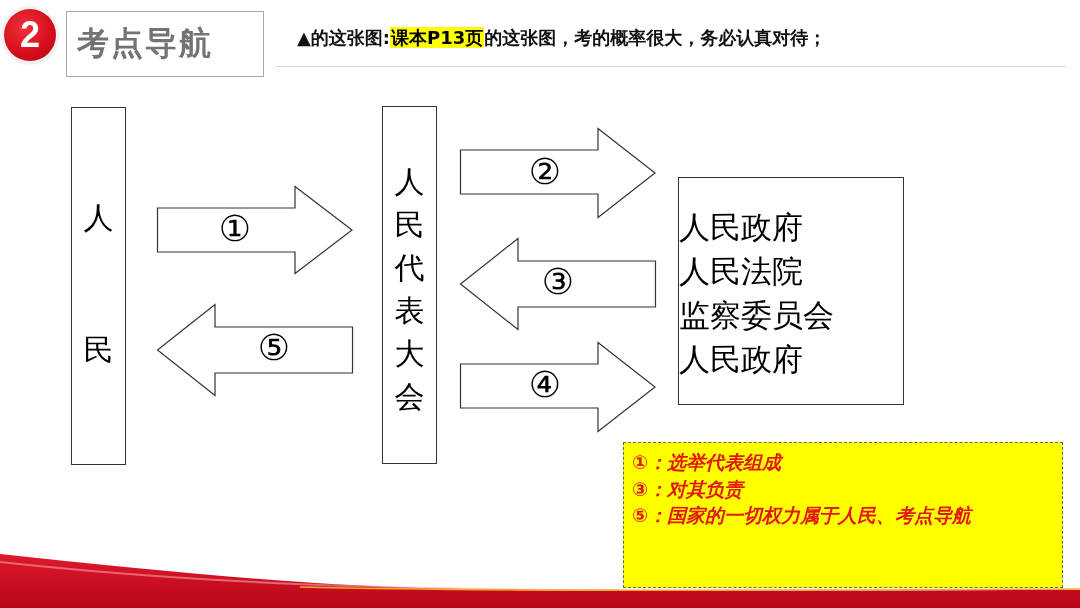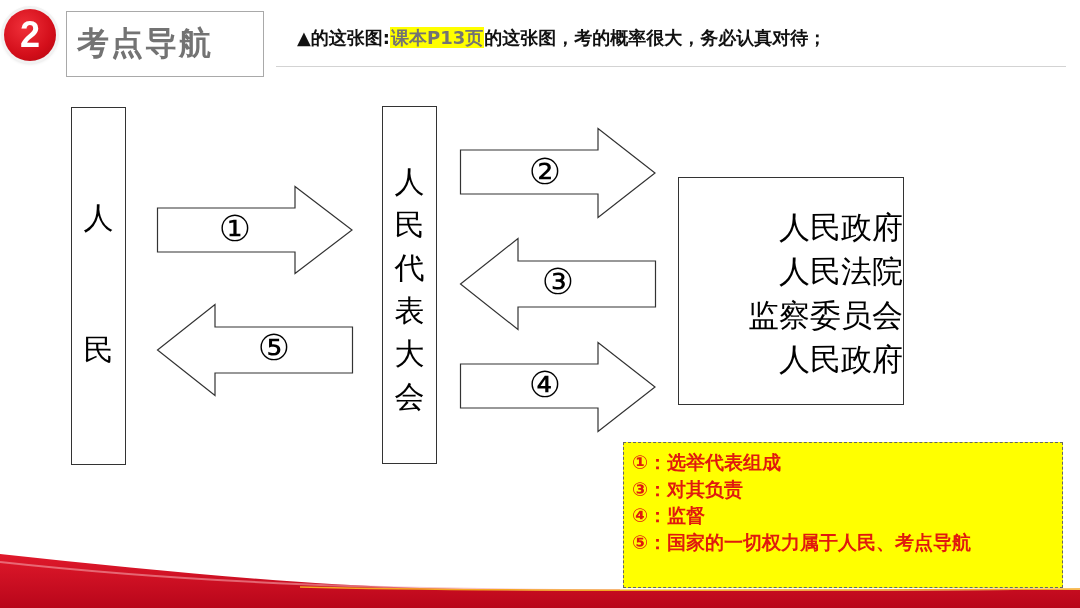--- a/index.html
+++ b/index.html
@@ -10,41 +10,41 @@
   .badge { left:4px; top:9px; width:52px; height:52px; border-radius:50%;
            background:radial-gradient(circle at 40% 35%, #f0303a 0%, #d30e1a 60%, #b0050f 100%);
            box-shadow:0 0 0 3px #f2f2f2, 0 1px 4px rgba(0,0,0,.35);
            color:#fff; font-family:"Liberation Sans",sans-serif; font-weight:bold; font-size:36px;
            display:flex; align-items:center; justify-content:center; }
   .title-box { left:66px; top:11px; width:198px; height:66px; border:1px solid #a9a9a9; border-radius:0;
                background:#fff; display:flex; align-items:center; padding-left:10px; box-sizing:border-box;
                font-family:"DejaVu Serif","Liberation Serif",serif; font-size:32px; font-weight:bold; color:#737373;
                letter-spacing:2px; }
   .req { left:297px; top:26px; font-size:18px; font-weight:bold; color:#111; white-space:nowrap; }
-  .req .hl { background:#ffff00; color:#737373; padding:0 1px; }
+  .req .hl { background:#ffff00; color:#000000; padding:0 1px; }
   .rule { left:276px; top:66px; width:790px; height:1px; background:#d3d3d3; }
   
   .vbox { border:1.5px solid #333; background:#fff; box-sizing:border-box; }
   .vtext { font-family:"DejaVu Sans","Liberation Sans",sans-serif; font-size:30px; color:#000; }
   .box-people { left:71px; top:107px; width:55px; height:358px; }
   .people-char1 { left:71px; top:198px; width:55px; text-align:center; }
   .people-char2 { left:71px; top:330px; width:55px; text-align:center; }
   .box-npc { left:382px; top:106px; width:55px; height:358px; }
   .npc-text { left:382px; top:160px; width:55px; text-align:center; line-height:43px; }
   .box-gov { left:678px; top:177px; width:226px; height:228px; display:flex; flex-direction:column;
-             align-items:flex-end; justify-content:center; font-size:31px; line-height:44px; color:#000;
+             align-items:flex-start; justify-content:center; font-size:31px; line-height:44px; color:#000;
              padding-top:4px; }
   svg.arrow { position:absolute; overflow:visible; }
   .arrow-label { font-family:"DejaVu Serif","Liberation Serif",serif; font-size:36px; color:#000;
                  position:absolute; text-align:center; }
   
   .legend { left:623px; top:442px; width:440px; height:146px; background:#ffff00;
             border:1.5px dashed #666; box-sizing:border-box; padding:6px 0 0 8px;
             font-size:19px; font-weight:bold; color:#e01a0e; line-height:26.5px; z-index:3; }
-  .legend .row { white-space:nowrap; }
+  .legend .row { white-space:nowrap;font-style:italic; }
   
   .band { left:0; top:540px; width:1080px; height:68px; z-index:1; }
 </style>
 </head>
 <body>
 
 <div class="abs badge">2</div>
 <div class="abs title-box">考点导航</div>
 <div class="abs req">
   <span>▲的这张图:</span><span class="hl">课本P13页</span><span>的这张图，考的概率很大，务必认真对待；</span>
@@ -93,21 +93,20 @@
 <div class="arrow-label" style="left:528px;top:261px;width:60px;">③</div>
 
 <svg class="arrow" style="left:460px;top:342px;" width="196" height="90" viewBox="0 0 196 90">
   <polygon points="0.5,22 138,22 138,0.5 195,45 138,89.5 138,66 0.5,66" fill="#fff" stroke="#333" stroke-width="1.2"></polygon>
 </svg>
 <div class="arrow-label" style="left:515px;top:364px;width:60px;">④</div>
 
 <div class="abs legend">
   <div class="row"><span>①</span><span>：选举代表组成</span></div>
   <div class="row"><span>③</span><span>：对其负责</span></div>
-  <div class="row"><span>④</span><span>：监督</span></div>
   <div class="row"><span>⑤</span><span>：国家的一切权力属于人民、考点导航</span></div>
 </div>
 
 <svg class="abs band" viewBox="0 0 1080 68" preserveAspectRatio="none">
   <defs>
     <linearGradient id="rg" x1="0" y1="0" x2="0" y2="1">
       <stop offset="0" stop-color="#e0192b"></stop>
       <stop offset="1" stop-color="#b8061a"></stop>
     </linearGradient>
   </defs>

